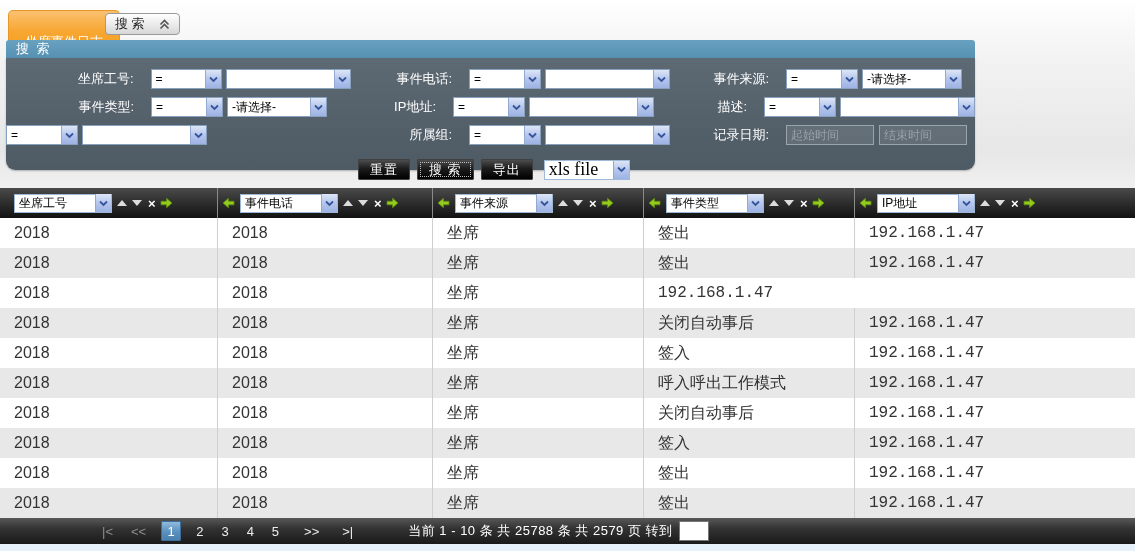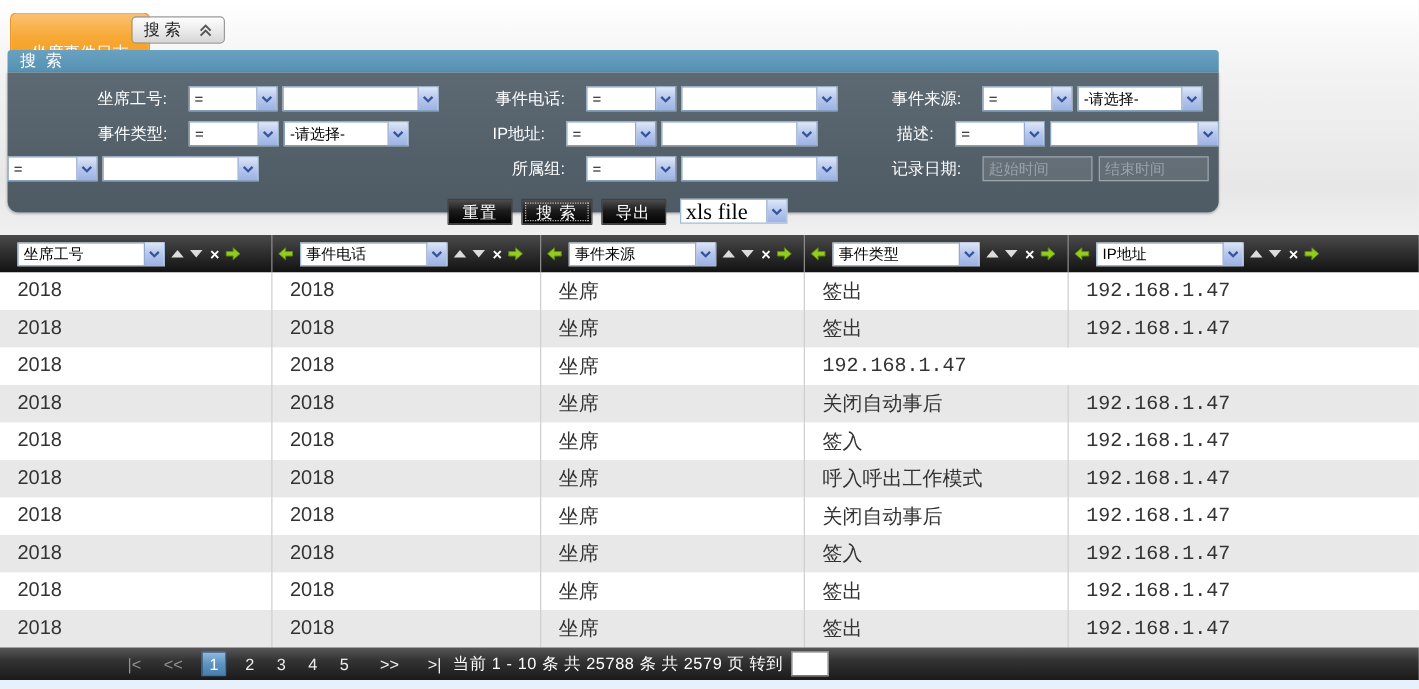--- a/index.html
+++ b/index.html
@@ -38,36 +38,36 @@
     overflow:hidden; }
   .sel-btn { width:16px; height:18px; flex:0 0 16px; display:flex; align-items:center;
     justify-content:center; background:linear-gradient(180deg,#dde6f7 0%,#b6c6ec 50%,#9db3e4 100%);
     border-left:1px solid #93a9cf; }
   .op { width:72px; margin-right:4px; }
   .w125 { width:125px; } .w100 { width:100px; } .w135 { width:135px; }
   .date-input { height:20px; width:88px; margin-right:5px; padding:0 4px; font-size:12px;
     color:#cfd6da; background:rgba(255,255,255,.10); border:1px solid #9aa4ab; }
   .date-input::placeholder { color:#98a2a9; }
 
-  .btn-row { display:flex; margin:10px 0 0 352px; gap:7px; }
+  .btn-row { display:flex; align-items:center; margin:10px 0 0 352px; gap:7px; }
   .btn { height:21px; padding:0 11px; font-size:13px; color:#fff; cursor:pointer;
     font-family:inherit; letter-spacing:1px;
     background:linear-gradient(180deg,#4d4d4d 0%,#1c1c1c 45%,#000 100%);
     border:1px solid #404040; border-radius:1px; }
   .btn-search { outline:1px dotted #bbb; outline-offset:-4px; }
   .sel-xls { width:86px; margin-left:4px; border-color:#9fb9d8; }
   .sel-xls .sel-text { font-family:Liberation Serif, serif; font-size:18px; }
 
   
   .grid { position:absolute; left:0; top:188px; width:1135px; }
   .thead { display:grid; grid-template-columns:218px 215px 211px 211px 1fr; height:30px;
     background:linear-gradient(180deg,#4a4a4a 0%,#2d2d2d 50%,#121212 100%); }
   .th { display:flex; align-items:center; border-right:1px solid #8a8a8a; padding-left:4px; gap:3px; }
   .th:last-child { border-right:none; }
-  .th .sel { width:118px; height:19px; border-color:#9cb8d4; margin:0 2px; }
+  .th .sel { width:98px; height:19px; border-color:#9cb8d4; margin:0 2px; }
   .tri-up { width:0; height:0; border-left:5px solid transparent; border-right:5px solid transparent;
     border-bottom:6px solid #dcdcdc; cursor:pointer; }
   .tri-down { width:0; height:0; border-left:5px solid transparent; border-right:5px solid transparent;
     border-top:6px solid #dcdcdc; cursor:pointer; margin-left:2px; }
   .x-icon { color:#fff; font-size:13px; font-weight:bold; cursor:pointer; margin:0 1px 0 3px; line-height:1; }
   .arrow { display:flex; cursor:pointer; }
   .tbody .trow { display:grid; grid-template-columns:218px 215px 211px 211px 1fr; height:30px;
     background:#fff; cursor:pointer; }
   .tbody .trow:nth-child(even) { background:#e8e8e8; }
   .td { display:flex; align-items:center; padding-left:14px; font-size:16px; color:#333;
@@ -78,21 +78,21 @@
   .pager { position:absolute; left:0; top:518px; width:1135px; height:26px; display:flex;
     align-items:center; font-size:13px;
     background:linear-gradient(180deg,#585858 0%,#333 40%,#1a1a1a 100%); }
   .pg-item { color:#ededed; margin:0 9px; cursor:pointer; }
   .pg-disabled { color:#8f8f8f; }
   .pg-current { width:20px; height:20px; line-height:20px; text-align:center; color:#fff;
     margin:0 6px; border-radius:1px;
     background:linear-gradient(180deg,#8fbade 0%,#5d94c1 50%,#4a7fae 100%);
     border:1px solid #3d6f9d; }
   .pg-first { margin-left:102px; }
-  .pg-summary { color:#fff; letter-spacing:0.5px; }
+  .pg-summary { color:#fff; margin-left:46px; letter-spacing:0.5px; }
   .goto-input { width:30px; height:20px; margin-left:6px; border:1px solid #777; background:#fff;
     font-size:13px; padding:0 2px; }
   .bottom-strip { position:absolute; left:0; top:544px; width:1135px; height:7px; background:#e7f1fb; }
 </style>
 </head>
 <body>
 
 <div class="bg-top"></div>
 
 <div class="topbar">

